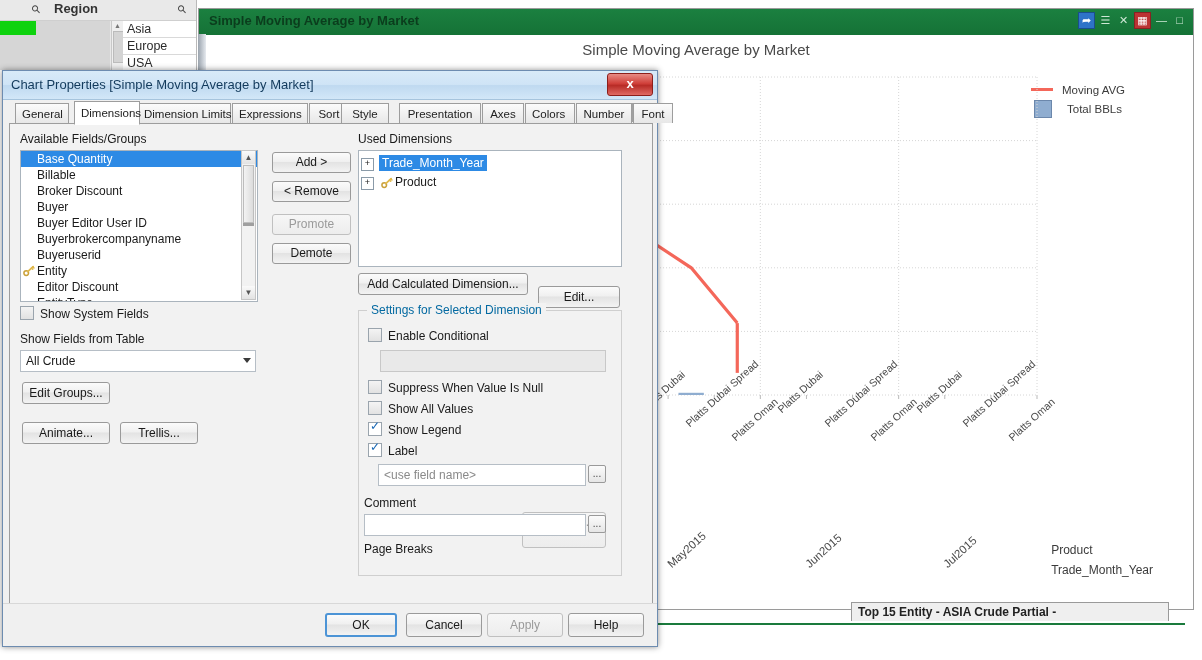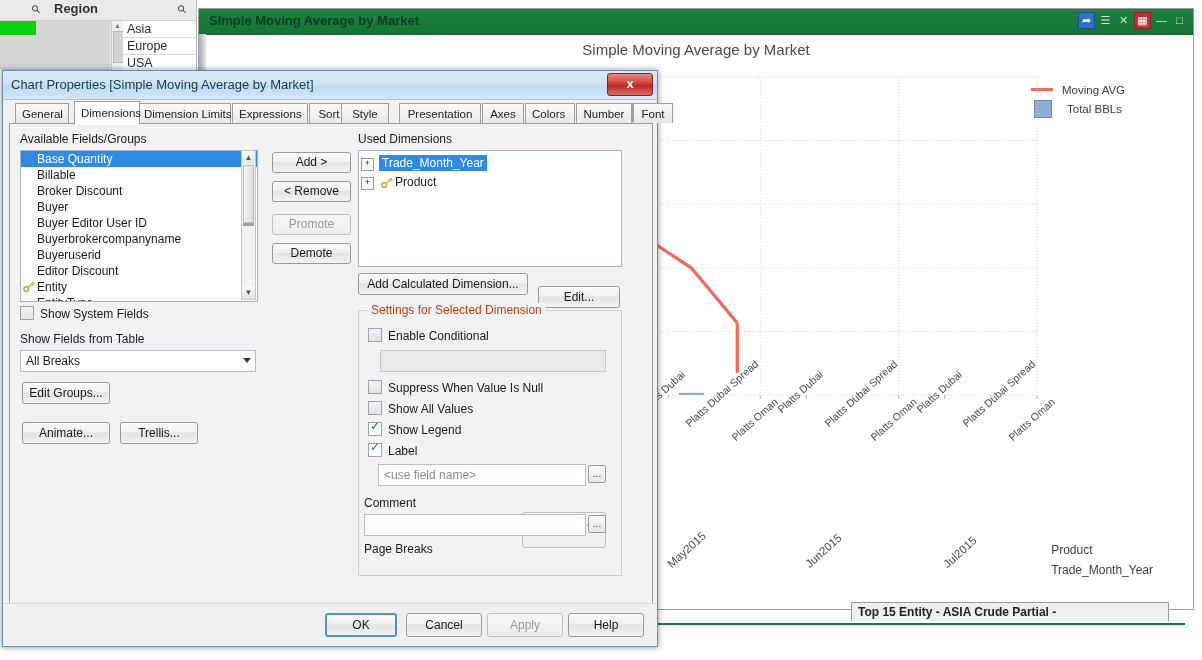--- a/index.html
+++ b/index.html
@@ -94,21 +94,21 @@
   .vscroll{position:absolute;width:15px;background:#f2f2f2;border:1px solid #c6c6c6;box-sizing:border-box;}
   .vscroll .ar{position:absolute;left:0;width:13px;height:13px;font-size:8px;text-align:center;line-height:13px;color:#555;background:linear-gradient(to bottom,#fafafa,#e3e3e3);}
   .vscroll .tb{position:absolute;left:1px;width:11px;background:linear-gradient(to right,#f3f3f3,#dcdcdc);border:1px solid #bdbdbd;box-sizing:border-box;}
 
   .btn{position:absolute;background:linear-gradient(to bottom,#fbfbfb 0%,#f0f0f0 45%,#e3e3e3 50%,#f3f3f3 100%);
      border:1px solid #9a9a9a;border-radius:3px;font-size:12px;color:#1a1a1a;text-align:center;cursor:pointer;box-sizing:border-box;}
   .btn.dis{color:#9a9a9a;background:linear-gradient(to bottom,#f6f6f6,#ededed);border-color:#c0c0c0;}
   .btn.def{border:2px solid #4c94d6;}
 
   .grpbox{position:absolute;border:1px solid #cfcfcf;background:transparent;}
-  .grpbox > .cap{position:absolute;left:8px;top:-8px;background:#f2f2f2;padding:0 4px;font-size:12px;color:#c2410c;}
+  .grpbox > .cap{position:absolute;left:8px;top:-8px;background:#f2f2f2;padding:0 4px;font-size:12px;color:#0369a1;}
 
   .chk{position:absolute;font-size:12px;color:#1a1a1a;}
   .chk .box{display:inline-block;width:12px;height:12px;border:1px solid #9aa4ad;background:linear-gradient(to bottom,#f4f4f4,#e2e2e2);
      vertical-align:-2px;margin-right:6px;position:relative;}
   .chk .box.on{background:#fff;}
   .chk .box.on:after{content:"\2713";position:absolute;left:1px;top:-4px;font-size:12px;color:#1b69b5;}
 
   .tinput{position:absolute;background:#fff;border:1px solid #b6bec6;font-size:12px;color:#8a8a8a;
     padding-left:5px;box-sizing:border-box;line-height:20px;}
   .tinput.grey{background:#e9e9e9;border:1px solid #c8c8c8;}
@@ -292,42 +292,42 @@
 
     <div class="sec-label" style="left:10px;top:8px;">Available Fields/Groups</div>
     <div class="listbox" id="avail-list" style="left:10px;top:26px;width:236px;height:150px;">
         <div class="lb-row sel"><span>Base Quantity</span></div>
         <div class="lb-row"><span>Billable</span></div>
         <div class="lb-row"><span>Broker Discount</span></div>
         <div class="lb-row"><span>Buyer</span></div>
         <div class="lb-row"><span>Buyer Editor User ID</span></div>
         <div class="lb-row"><span>Buyerbrokercompanyname</span></div>
         <div class="lb-row"><span>Buyeruserid</span></div>
-        <div class="lb-row"><span>Editor Discount</span></div>
         <div class="lb-row"><svg class="keyico" viewBox="0 0 16 16">
             <circle cx="4.3" cy="10.8" r="3.1" fill="none" stroke="#caa13a" stroke-width="2"></circle>
             <path d="M6.3 8.8 L13.5 2.2" stroke="#e0b84c" stroke-width="2.4" stroke-linecap="round"></path>
             <path d="M11.3 4.2 L12.9 5.6 M13.2 2.5 L14.6 3.9" stroke="#e0b84c" stroke-width="2" stroke-linecap="round"></path>
           </svg><span>Entity</span></div>
+        <div class="lb-row"><span>Editor Discount</span></div>
         <div class="lb-row"><span>EntityType</span></div>
       </div>
     <div class="vscroll" style="left:231px;top:26px;width:15px;height:150px;">
       <div class="ar" style="top:0;">▲</div>
       <div class="tb" style="top:14px;height:58px;"></div>
       <div class="tb" style="top:72px;height:3px;border:none;background:#9f9f9f;"></div>
       <div class="ar" style="bottom:0;">▼</div>
     </div>
 
     <div class="chk" style="left:10px;top:182px;">
       <span class="box"></span><span>Show System Fields</span>
     </div>
 
     <div class="sec-label" style="left:10px;top:208px;">Show Fields from Table</div>
     <div class="combo" style="left:10px;top:226px;width:236px;height:22px;">
-      <span>All Breaks</span>
+      <span>All Crude</span>
       <span class="arr"></span>
     </div>
 
     <div class="btn" style="left:12px;top:258px;width:88px;height:22px;line-height:20px;">Edit Groups...</div>
     <div class="btn" style="left:12px;top:298px;width:88px;height:22px;line-height:20px;">Animate...</div>
     <div class="btn" style="left:110px;top:298px;width:78px;height:22px;line-height:20px;">Trellis...</div>
 
     <div class="btn" style="left:262px;top:28px;width:79px;height:21px;line-height:19px;">Add &gt;</div>
     <div class="btn" style="left:262px;top:57px;width:79px;height:21px;line-height:19px;">&lt; Remove</div>
     <div class="btn dis" style="left:262px;top:90px;width:79px;height:21px;line-height:19px;">Promote</div>

